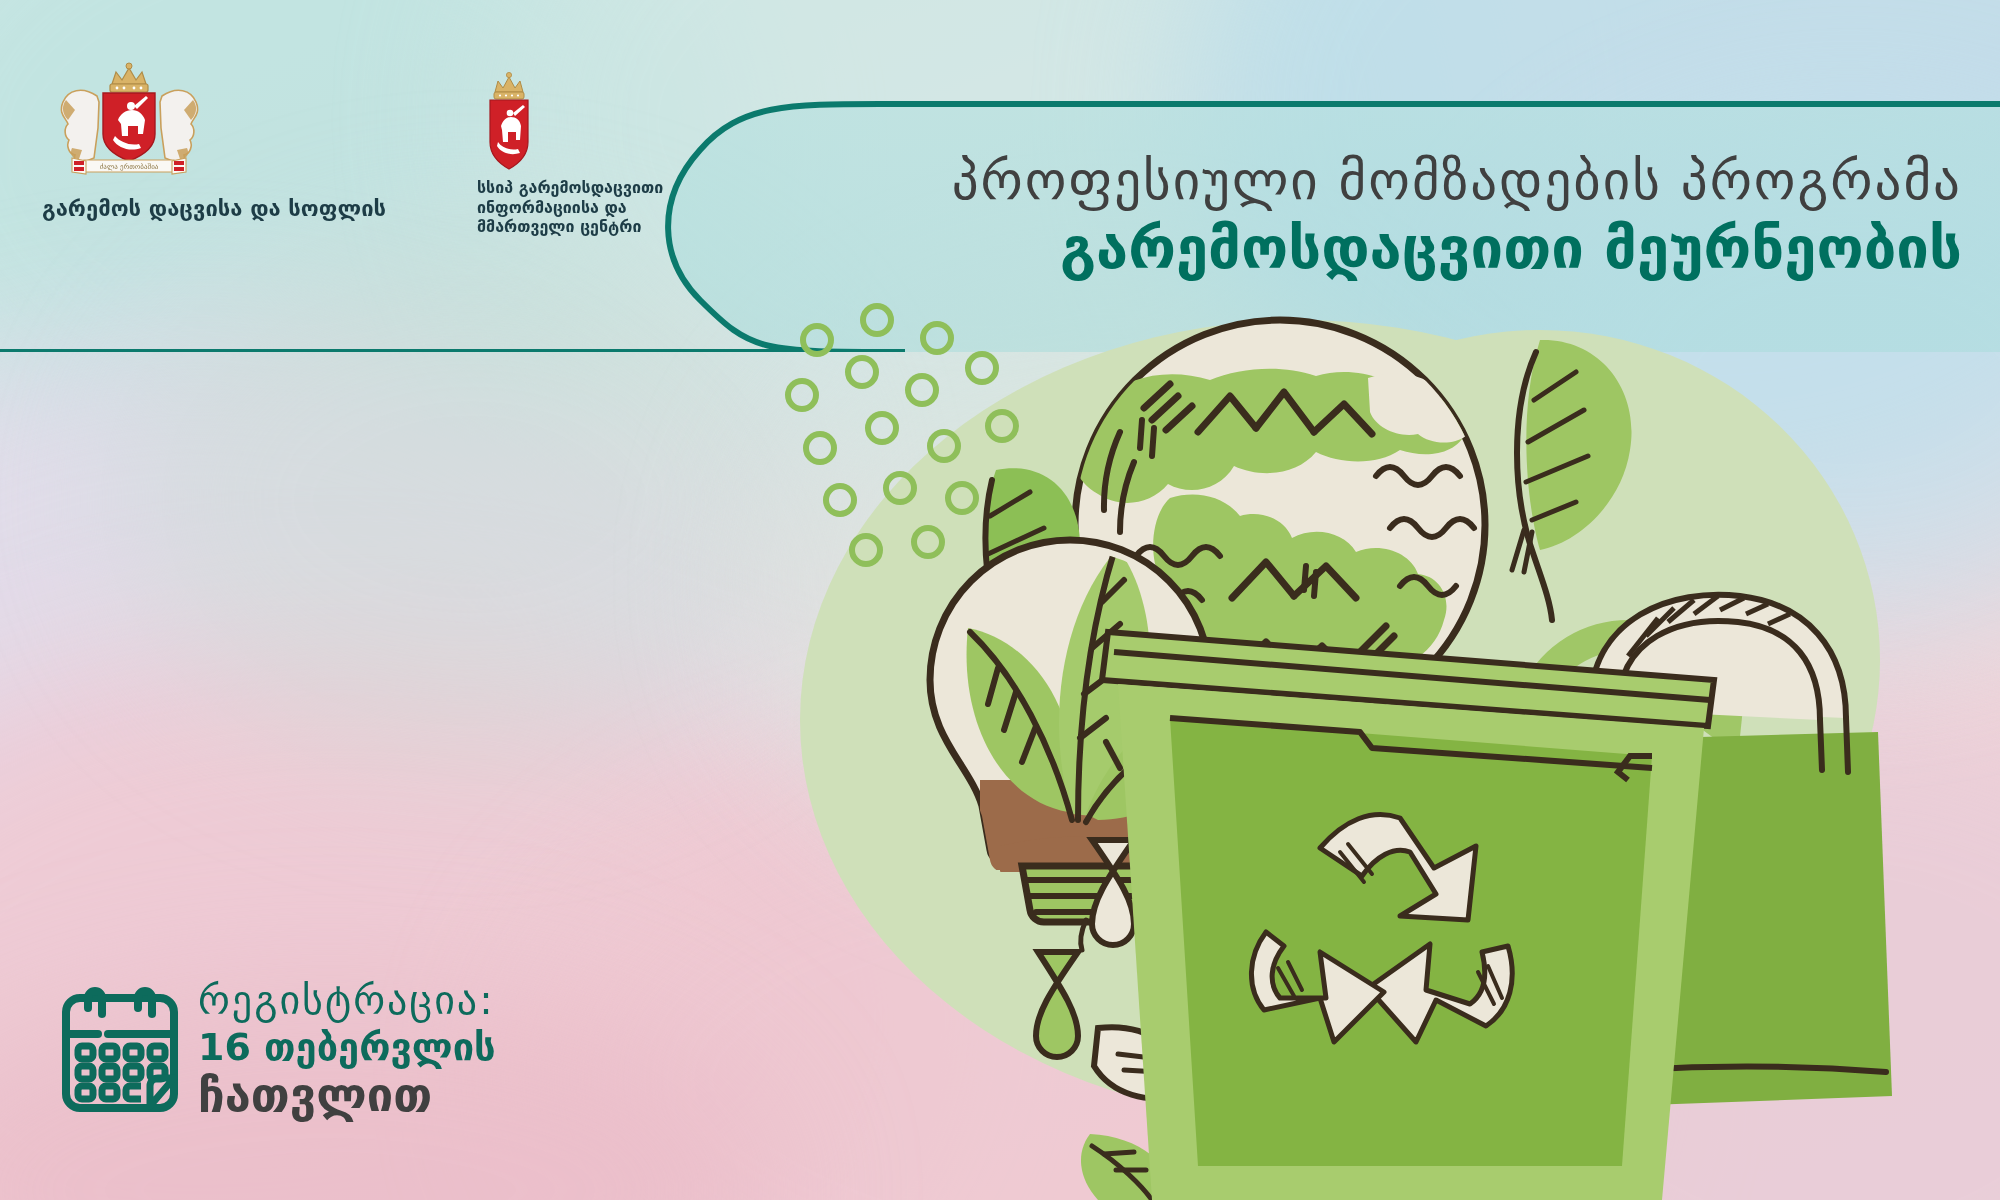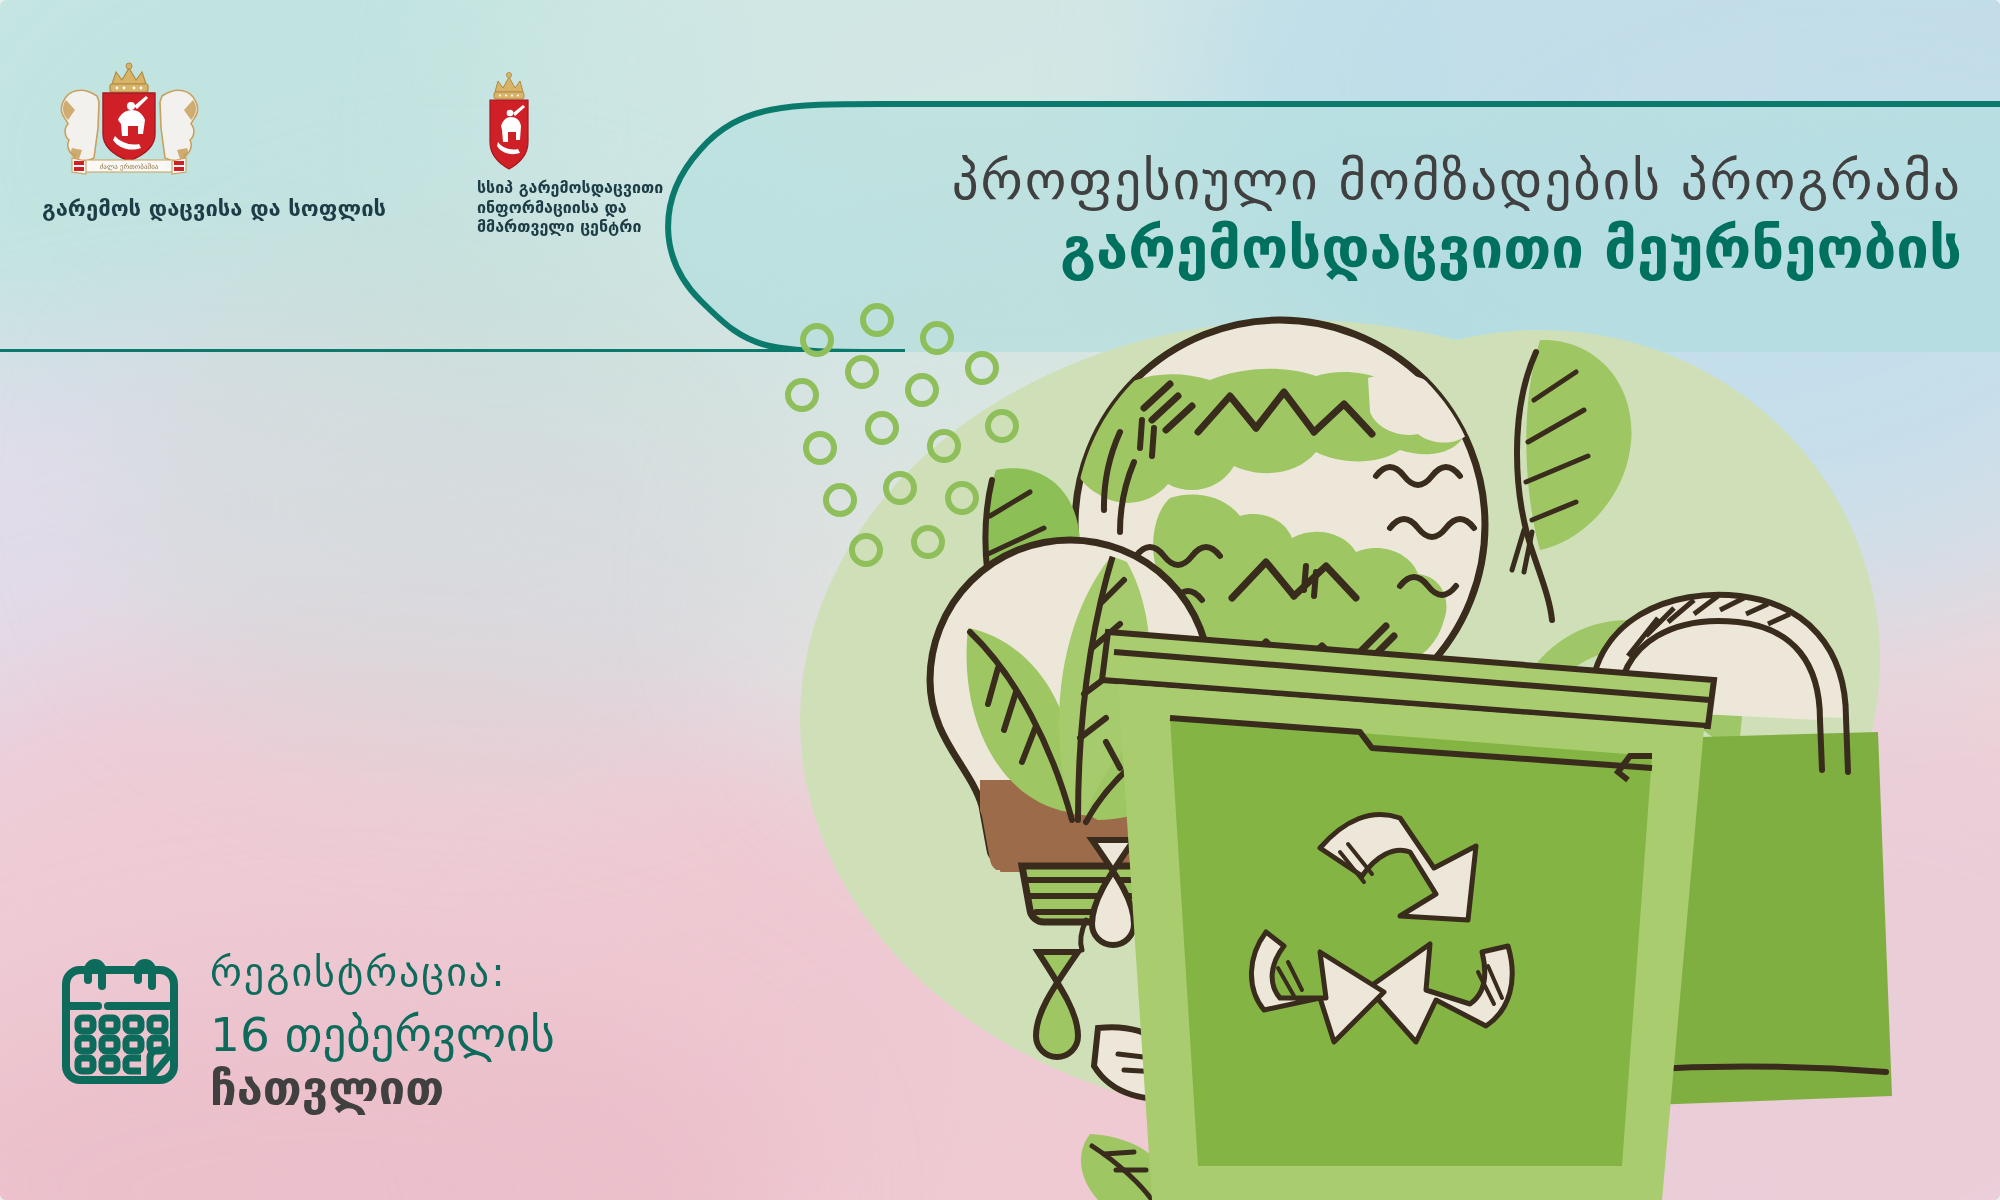--- a/index.html
+++ b/index.html
@@ -1,21 +1,21 @@
 <!DOCTYPE html>
 <html><head>
 <meta charset="utf-8">
 <style>
   html,body{margin:0;padding:0;}
   body{
     width:2000px;height:1200px;overflow:hidden;
     font-family:"DejaVu Sans","Liberation Sans",sans-serif;
     background:#e8f2f0;
   }
-  #poster{position:relative;width:2000px;height:1200px;overflow:hidden;border-radius:6px;}
+  #poster{position:relative;width:2000px;height:1200px;overflow:hidden;}
 
   
   .bg-base{position:absolute;inset:0;
     background:
       linear-gradient(160deg,#d9ecea 0%,#d6e9e6 12%,#dfe7e9 26%,#e2dfe8 40%,#e8d9e0 55%,#f0d6da 70%,#f3d2d6 85%,#f2d5d9 100%);
   }
   .blob{position:absolute;border-radius:50%;filter:blur(70px);}
   .b1{left:-160px;top:-200px;width:900px;height:700px;background:#bfe3e0;opacity:.85;}
   .b2{left:480px;top:-260px;width:1000px;height:760px;background:#cfe7e4;opacity:.7;}
   .b3{left:1180px;top:-300px;width:1050px;height:820px;background:#b9dcea;opacity:.75;}
@@ -52,30 +52,30 @@
   .title-line2{
     font-size:58px;color:#00705f;font-weight:bold;line-height:1.16;
     letter-spacing:0px;white-space:nowrap;margin-top:4px;
   }
 
   
   .illustration{position:absolute;left:700px;top:280px;width:1300px;height:920px;}
   .illustration svg{display:block;}
 
   
-  .reg{position:absolute;left:58px;top:948px;display:flex;align-items:flex-start;gap:28px;}
+  .reg{position:absolute;left:58px;top:976px;display:flex;align-items:flex-start;gap:16px;}
   .cal-icon{flex:0 0 auto;margin-top:10px;}
   .reg-text{padding-top:2px;}
   .reg-label{
     font-size:40px;color:#0d6b5c;letter-spacing:2px;line-height:1.1;
     font-weight:400;white-space:nowrap;
   }
   .reg-date{
-    font-size:47px;color:#0d6b5c;font-weight:normal;line-height:1.12;
-    white-space:nowrap;margin-top:15px;
+    font-size:38px;color:#0d6b5c;font-weight:bold;line-height:1.12;
+    white-space:nowrap;margin-top:4px;
   }
   .reg-date2{
     font-size:47px;color:#404040;font-weight:bold;line-height:1.12;
     white-space:nowrap;
   }
 </style>
 </head>
 <body>
 
 <div id="poster">

